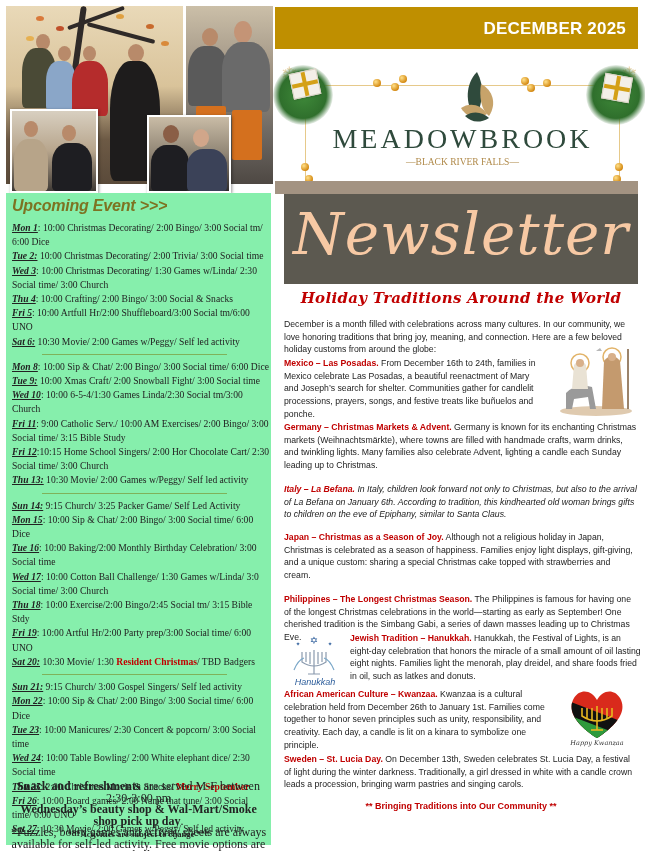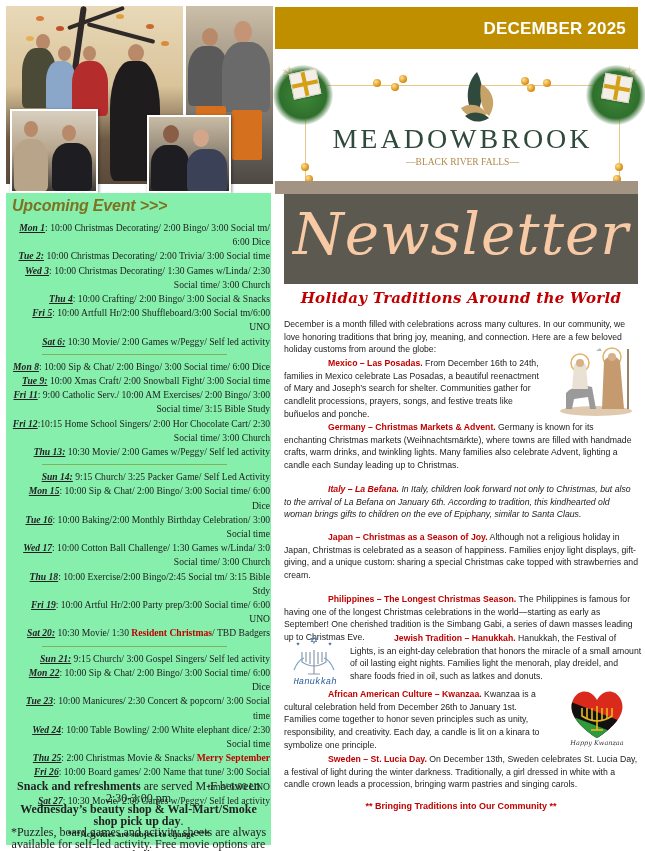--- a/index.html
+++ b/index.html
@@ -12,21 +12,21 @@
   .photo.right { left:180px; top:0; width:87px; height:178px; background:linear-gradient(180deg,#cbbfa8 0%,#9b8f80 40%,#6f6a64 70%,#4e4843 100%); }
   .photo.inset1 { left:4px; top:103px; width:84px; height:80px; background:linear-gradient(180deg,#d8cfc0 0%,#b7a58c 50%,#3f3a36 100%); border:2px solid #fff; box-shadow:1px 1px 3px rgba(0,0,0,.4); }
   .photo.inset2 { left:141px; top:109px; width:80px; height:74px; background:linear-gradient(180deg,#c9bca6 0%,#8f8474 50%,#2f2c2c 100%); border:2px solid #fff; box-shadow:1px 1px 3px rgba(0,0,0,.4); }
   .tree-branch { position:absolute; background:#2f2a28; border-radius:3px; }
   .leaf { position:absolute; width:8px; height:5px; border-radius:50%; }
   .person { position:absolute; border-radius:40% 40% 10% 10%; }
   .head { position:absolute; border-radius:50%; background:#b88a6a; }
 
   .events { position:absolute; left:6px; top:193px; width:265px; height:652px; background:#86efac; }
   .events h2 { margin:0; position:absolute; left:6px; top:4px; font-family:"Liberation Sans", sans-serif; font-style:italic; font-weight:bold; font-size:16px; color:#7d7322; letter-spacing:-0.2px; }
-  .ev-list { position:absolute; left:6px; top:28px; width:258px; font-size:9.6px; line-height:14.2px; color:#222;text-align:right; }
+  .ev-list { position:absolute; left:6px; top:28px; width:258px; font-size:9.6px; line-height:14.2px; color:#222; }
   .ev { margin:0; }
   .ev .day { font-weight:bold; font-style:italic; text-decoration:underline; }
   .ev .red { color:#c00000; font-weight:bold; }
   .sep { height:1px; background:#7fb25a; margin:5px 0 5px 30px; width:185px; }
   .footer-note { position:absolute; left:4px; top:588px; width:257px; text-align:center; font-size:12px; line-height:11.5px; color:#222; }
   .footer-note b { font-weight:bold; }
   .footer-change { position:absolute; left:4px; top:636px; width:257px; text-align:center; font-size:8.6px; font-weight:bold; color:#222; }
 
   
   .banner { position:absolute; left:275px; top:7px; width:363px; height:42px; background:#bf8f00; }
@@ -43,21 +43,21 @@
   .brand { position:absolute; left:0; width:100%; top:66px; text-align:center; font-family:"Liberation Serif", serif; font-size:28px; letter-spacing:3px; color:#2f4a3c; }
   .sub-brand { position:absolute; left:0; width:100%; top:100px; text-align:center; font-family:"Liberation Serif", serif; font-size:9.5px; color:#b08a4a; }
 
   .taupe-bar { position:absolute; left:275px; top:181px; width:363px; height:13px; background:#a39382; }
   .newsletter-band { position:absolute; left:284px; top:194px; width:354px; height:90px; background:#5c5950; }
   .newsletter-band .title { position:absolute; left:0; width:100%; top:6px; text-align:center; font-family:"DejaVu Serif", serif; font-style:italic; font-size:58px; color:#f7c9a4; letter-spacing:1px; }
 
   .holiday-title { position:absolute; left:284px; top:289px; width:354px; text-align:center; font-family:"DejaVu Serif", serif; font-style:italic; font-weight:bold; font-size:15px; color:#c00000; letter-spacing:0.3px; }
 
   .article { position:absolute; left:284px; width:354px; font-family:"Liberation Sans", sans-serif; font-size:8.7px; line-height:12.7px; color:#222; }
-  .article .hd { color:#c00000; font-weight:bold;margin-left:44px; }
+  .article .hd { color:#c00000; font-weight:bold; }
   .p-narrow { width:262px; }
 
   .img-box { position:absolute; }
   .closing { position:absolute; left:284px; top:801px; width:354px; text-align:center; font-family:"Liberation Sans", sans-serif; font-weight:bold; font-size:9px; color:#c00000; }
 </style>
 </head>
 <body>
 
 <div class="photos">
   <div class="photo main">
@@ -106,20 +106,21 @@
   <div class="ev-list" id="ev-list">
       <div class="ev"><span class="day">Mon 1</span><span>: 10:00 Christmas Decorating/ 2:00 Bingo/ 3:00 Social tm/ 6:00 Dice</span></div>
       <div class="ev"><span class="day">Tue 2:</span><span> 10:00 Christmas Decorating/ 2:00 Trivia/ 3:00 Social time</span></div>
       <div class="ev"><span class="day">Wed 3</span><span>: 10:00 Christmas Decorating/ 1:30 Games w/Linda/ 2:30 Social time/ 3:00 Church</span></div>
       <div class="ev"><span class="day">Thu 4</span><span>: 10:00 Crafting/ 2:00 Bingo/ 3:00 Social &amp; Snacks</span></div>
       <div class="ev"><span class="day">Fri 5</span><span>: 10:00 Artfull Hr/2:00 Shuffleboard/3:00 Social tm/6:00 UNO</span></div>
       <div class="ev"><span class="day">Sat 6:</span><span> 10:30 Movie/ 2:00 Games w/Peggy/ Self led activity</span></div>
       <div class="sep"></div>
       <div class="ev"><span class="day">Mon 8</span><span>: 10:00 Sip &amp; Chat/ 2:00 Bingo/ 3:00 Social time/ 6:00 Dice</span></div>
       <div class="ev"><span class="day">Tue 9:</span><span> 10:00 Xmas Craft/ 2:00 Snowball Fight/ 3:00 Social time</span></div>
+      <div class="ev"><span class="day">Wed 10</span><span>: 10:00 6-5-4/1:30 Games Linda/2:30 Social tm/3:00 Church</span></div>
       <div class="ev"><span class="day">Fri 11</span><span>: 9:00 Catholic Serv./ 10:00 AM Exercises/ 2:00 Bingo/ 3:00 Social time/ 3:15 Bible Study</span></div>
       <div class="ev"><span class="day">Fri 12</span><span>:10:15 Home School Singers/ 2:00 Hor Chocolate Cart/ 2:30 Social time/ 3:00 Church</span></div>
       <div class="ev"><span class="day">Thu 13:</span><span> 10:30 Movie/ 2:00 Games w/Peggy/ Self led activity</span></div>
       <div class="sep"></div>
       <div class="ev"><span class="day">Sun 14:</span><span> 9:15 Church/ 3:25 Packer Game/ Self Led Activity</span></div>
       <div class="ev"><span class="day">Mon 15</span><span>: 10:00 Sip &amp; Chat/ 2:00 Bingo/ 3:00 Social time/ 6:00 Dice</span></div>
       <div class="ev"><span class="day">Tue 16</span><span>: 10:00 Baking/2:00 Monthly Birthday Celebration/ 3:00 Social time</span></div>
       <div class="ev"><span class="day">Wed 17</span><span>: 10:00 Cotton Ball Challenge/ 1:30 Games w/Linda/ 3:0 Social time/ 3:00 Church</span></div>
       <div class="ev"><span class="day">Thu 18</span><span>: 10:00 Exercise/2:00 Bingo/2:45 Social tm/ 3:15 Bible Stdy</span></div>
       <div class="ev"><span class="day">Fri 19</span><span>: 10:00 Artful Hr/2:00 Party prep/3:00 Social time/ 6:00 UNO</span></div>
@@ -234,21 +235,21 @@
     <path d="M20 18 V28"></path>
       <path d="M24 18 V30"></path>
       <path d="M28 16 V34"></path>
       <path d="M32 18 V30"></path>
       <path d="M36 18 V28"></path>
     <path d="M28 34 V40 M22 40 H34"></path>
   </g>
   <path d="M8 36 Q12 26 18 24" stroke="#7aa7c8" stroke-width="1.2" fill="none"></path>
   <path d="M48 36 Q44 26 38 24" stroke="#7aa7c8" stroke-width="1.2" fill="none"></path>
 </svg>
-<div style="position:absolute;left:290px;top:677px;width:50px;text-align:center;font-family:Liberation Mono, monospace;font-style:italic;font-size:9px;color:#2b5c9a;">Hanukkah</div>
+<div style="position:absolute;left:290px;top:677px;width:50px;text-align:center;font-family:Liberation Sans, sans-serif;font-style:italic;font-size:9px;color:#2b5c9a;">Hanukkah</div>
 
 <div class="article" style="left:350px;width:292px;top:632px;">
   <span class="hd">Jewish Tradition – Hanukkah.</span><span> Hanukkah, the Festival of Lights, is an eight-day celebration that honors the miracle of a small amount of oil lasting eight nights. Families light the menorah, play dreidel, and share foods fried in oil, such as latkes and donuts.</span>
 </div>
 
 <div class="article p-narrow" style="top:688px;">
   <span class="hd">African American Culture – Kwanzaa.</span><span> Kwanzaa is a cultural celebration held from December 26th to January 1st. Families come together to honor seven principles such as unity, responsibility, and creativity. Each day, a candle is lit on a kinara to symbolize one principle.</span>
 </div>
 <svg class="img-box" style="left:566px;top:686px;" width="62" height="56" viewBox="0 0 62 56">
   <defs>

